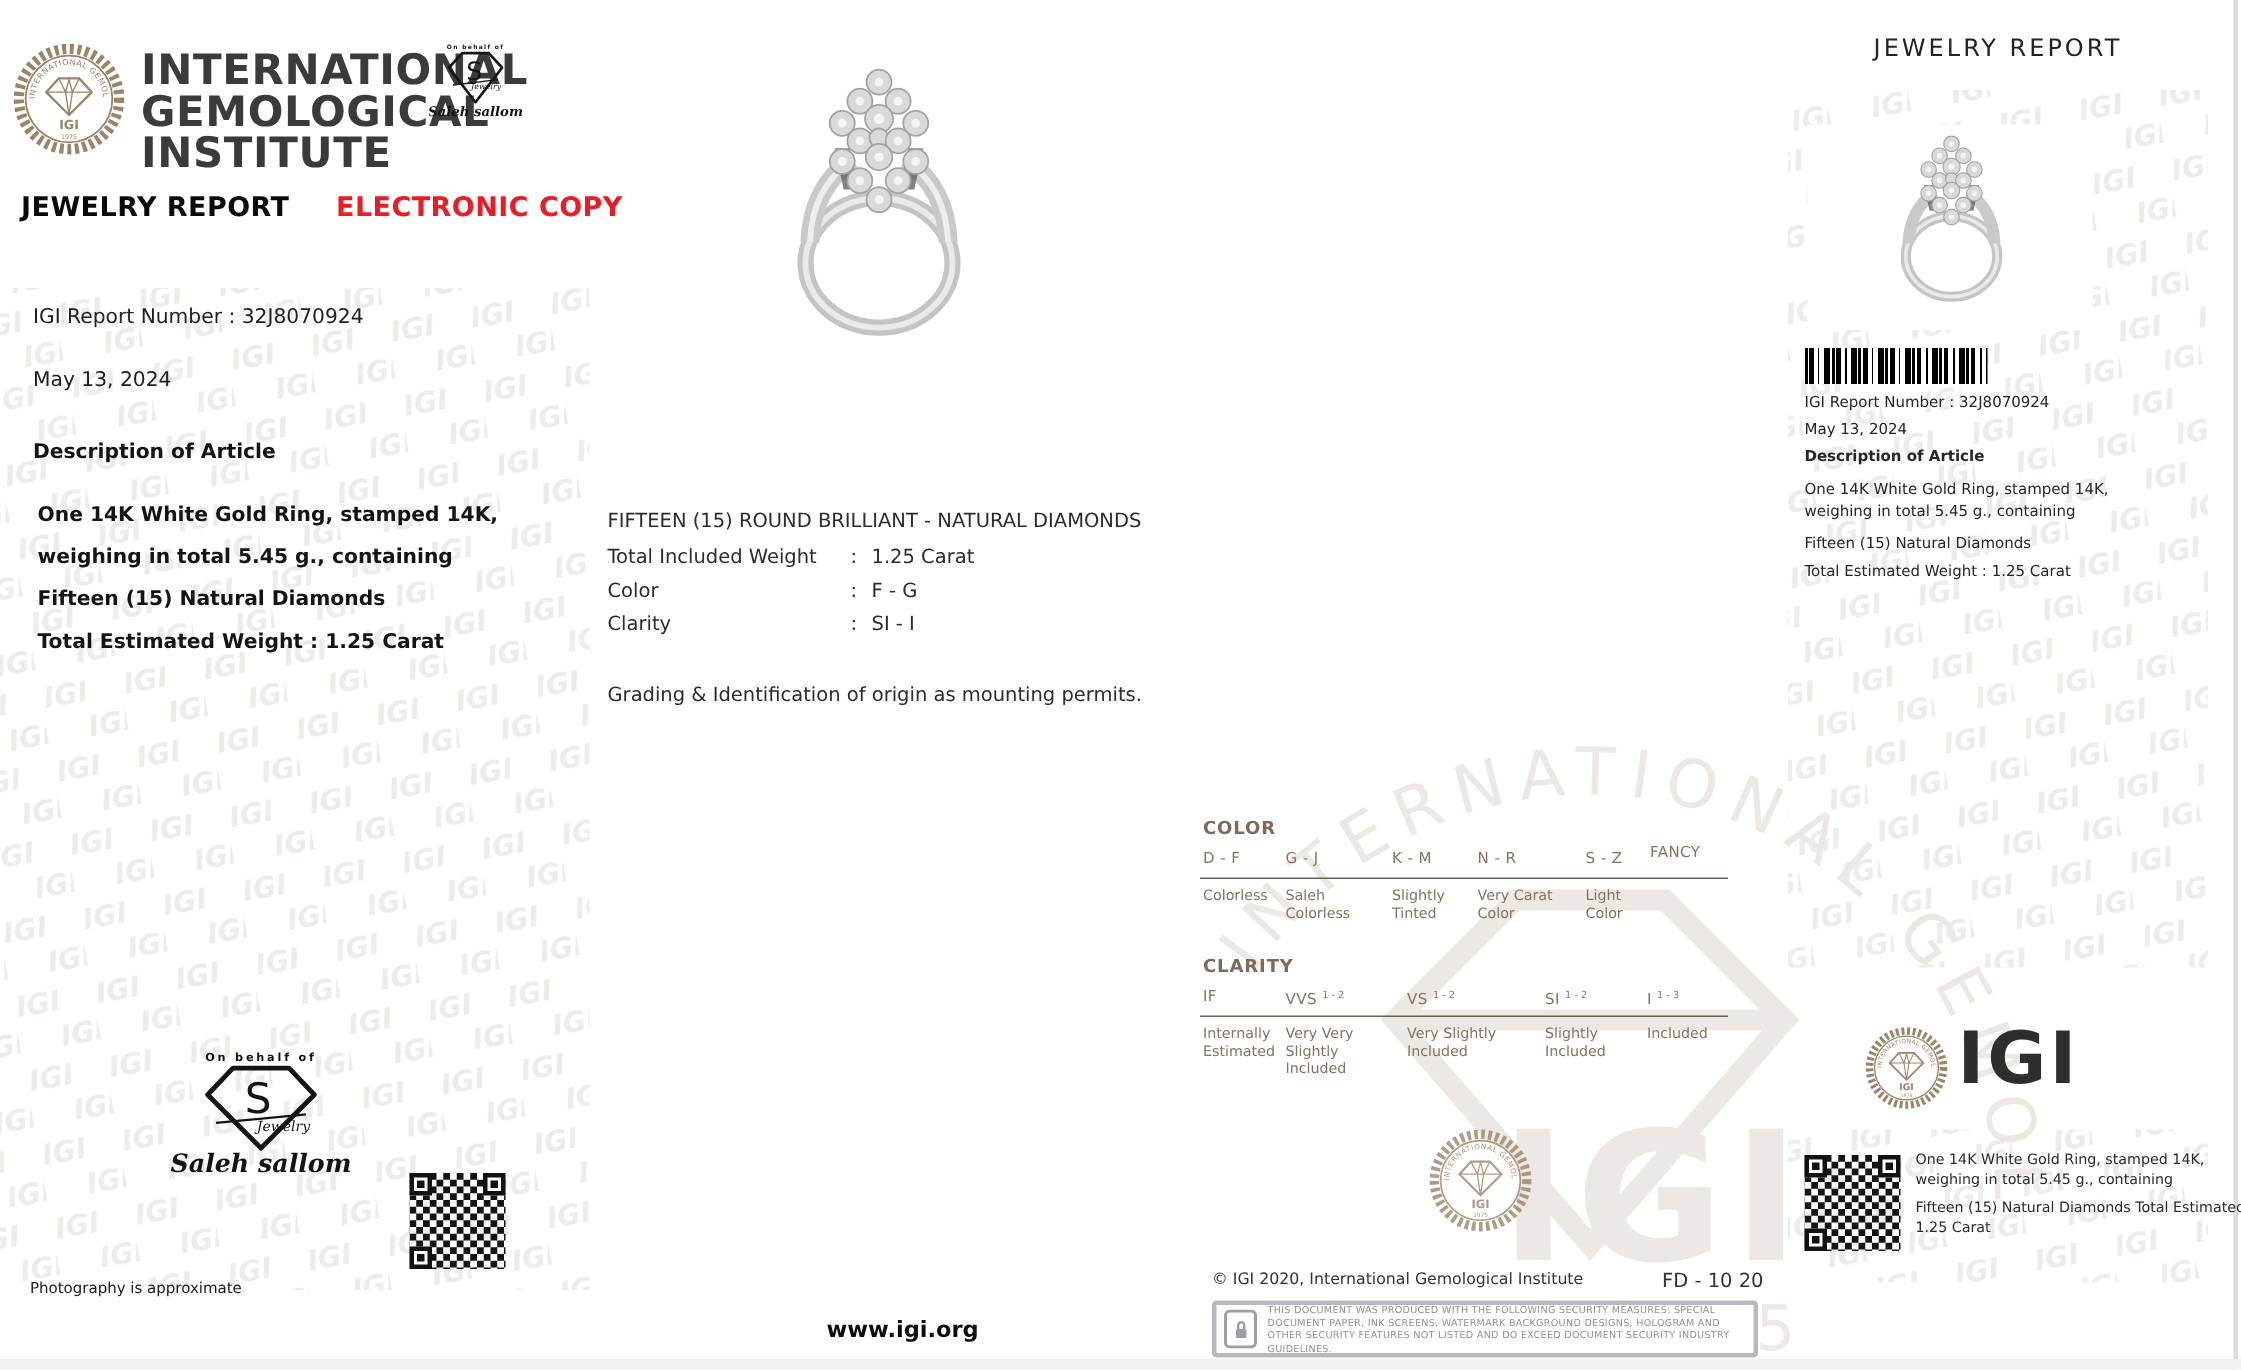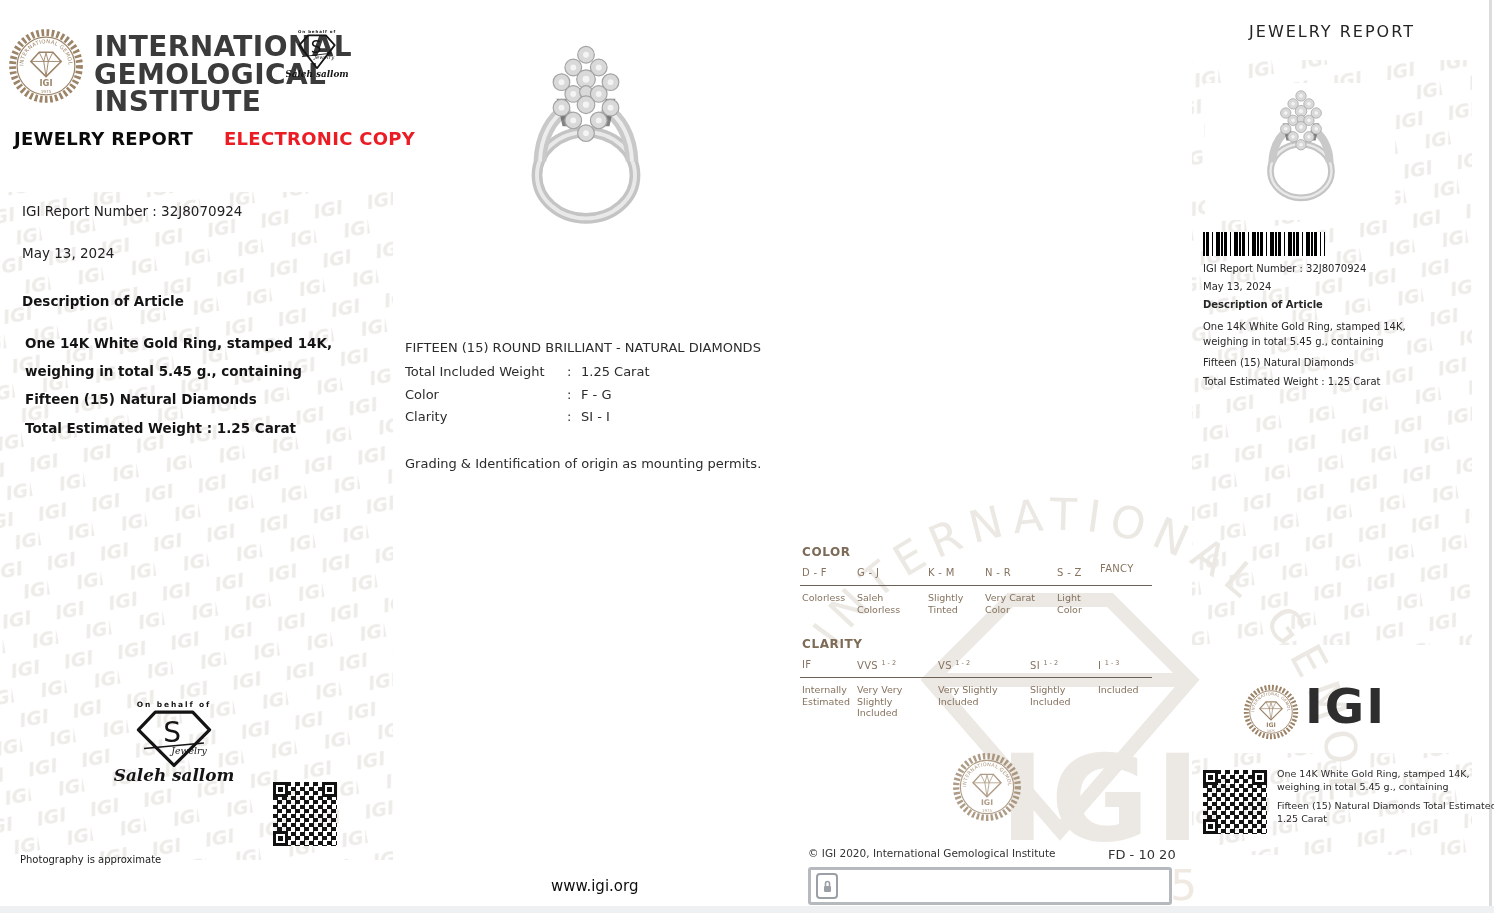--- a/index.html
+++ b/index.html
@@ -33,21 +33,21 @@
   .scale .grade{position:absolute;top:22px;font-size:10px;letter-spacing:.3px;white-space:nowrap;}
   .scale .rule{position:absolute;left:0;top:40px;width:352px;height:1px;background:#6b6157;}
   .scale .desc{position:absolute;top:47px;font-size:9.5px;line-height:11.5px;}
   .sup{font-size:6.5px;vertical-align:super;letter-spacing:0;}
 
   
   .copyright{left:808px;top:847px;font-size:10.5px;color:#333;}
   .formcode{left:1108px;top:847px;font-size:13px;color:#333;}
   .security{left:808px;top:867px;width:358px;height:32px;border:3px solid #b6babe;border-radius:3px;display:flex;align-items:center;background:#fff;}
   .security .txt{font-size:6.4px;line-height:8.5px;color:#8f9499;letter-spacing:.2px;padding-right:6px;}
-  .website{left:551px;top:877px;font-size:15px;font-weight:400;color:#0d0d0d;}
+  .website{left:551px;top:877px;font-size:15px;font-weight:700;color:#0d0d0d;}
   .photo-note{left:20px;top:830px;font-size:10px;color:#1b1b1b;margin-top:24px;}
 
   
   .stub-title{left:1190px;top:22px;width:284px;text-align:center;font-size:16px;letter-spacing:2px;color:#232323;}
   .stub-photo{left:1205px;top:83px;width:190px;height:137px;background:#fff;}
   .stubtxt{font-size:10px;color:#262626;}
   .stub-logo-text{left:1305px;top:678px;font-size:48px;font-weight:700;letter-spacing:2px;color:#2e2e2e;}
   .qrtext{left:1277px;font-size:9.5px;color:#2a2a2a;}
 
   
@@ -237,20 +237,21 @@
 
 <div class="abs copyright nowrap" style="z-index:2;">© IGI 2020, International Gemological Institute</div>
 <div class="abs formcode nowrap" style="z-index:2;">FD - 10 20</div>
 
 <div class="abs security" style="z-index:2;">
   <svg width="22" height="26" viewBox="0 0 22 26" style="margin:0 7px 0 5px;flex:none;">
     <rect x="1" y="1" width="20" height="24" rx="3" fill="#fff" stroke="#9aa0a6" stroke-width="2"></rect>
     <rect x="8" y="13" width="7" height="6" rx="1" fill="#9aa0a6"></rect>
     <path d="M9.5 13 v-2.5 a2 2 0 0 1 4 0 V13" fill="none" stroke="#9aa0a6" stroke-width="1.6"></path>
   </svg>
+  <div class="txt">THIS DOCUMENT WAS PRODUCED WITH THE FOLLOWING SECURITY MEASURES:  SPECIAL DOCUMENT PAPER, INK SCREENS, WATERMARK BACKGROUND DESIGNS, HOLOGRAM AND OTHER SECURITY FEATURES NOT LISTED AND DO EXCEED DOCUMENT SECURITY INDUSTRY GUIDELINES.</div>
 </div>
 
 <div class="abs website nowrap" style="z-index:2;">www.igi.org</div>
 <div class="abs photo-note nowrap" style="z-index:2;">Photography is approximate</div>
 
 <svg class="abs" style="left:108px;top:698px;z-index:2;" width="132" height="88" viewBox="0 0 140 94">
   <text x="70" y="10" text-anchor="middle" font-size="8" letter-spacing="2" font-weight="700" fill="#111">On behalf of</text>
   <path d="M32 34 L50 15 H90 L108 34 L70 72 Z" fill="none" stroke="#141414" stroke-width="3.4" stroke-linejoin="round"></path>
   <text x="68" y="47" text-anchor="middle" font-size="30" fill="#141414">S</text>
   <path d="M38 54 L102 48" stroke="#141414" stroke-width="1.6"></path>

